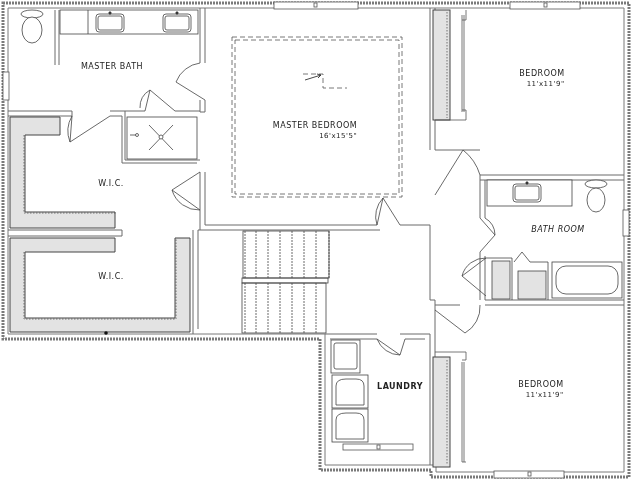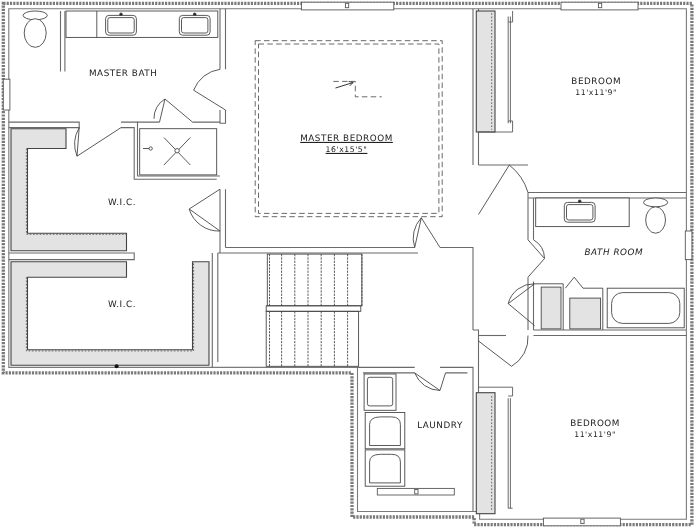--- a/index.html
+++ b/index.html
@@ -1,18 +1,18 @@
 <!DOCTYPE html>
 <html><head>
 <meta charset="utf-8">
 <style>
   html, body { margin:0; padding:0; background:#ffffff; }
   body { width:632px; height:480px; overflow:hidden; position:relative; font-family:"Liberation Sans", sans-serif; }
   #plan { position:absolute; left:0; top:0; width:632px; height:480px; }
-  .lbl { position:absolute; font-family:"DejaVu Sans", sans-serif; font-size:8px; color:#222; letter-spacing:0.5px; text-align:center; line-height:10px; white-space:nowrap; transform:translateX(-50%); }
+  .lbl { position:absolute; font-family:"DejaVu Sans", sans-serif; font-size:8px; color:#222; letter-spacing:0.5px; text-align:right; line-height:10px; white-space:nowrap; transform:translateX(-50%); }
   .dim { font-size:7px; }
 </style>
 </head>
 <body>
 
 <svg id="plan" viewBox="0 0 632 480" xmlns="http://www.w3.org/2000/svg">
   <defs>
     <pattern id="hatch" width="4" height="4" patternUnits="userSpaceOnUse">
       <rect width="4" height="4" fill="#ffffff"></rect>
       <rect x="0" y="0" width="2" height="2" fill="#9a9a9a"></rect>
@@ -164,36 +164,36 @@
     <path d="M486,258 L462,276 L486,296 M462,276 A24,24 0 0 1 486,258"></path>
     <path d="M435,310 L465,333 M465,333 A30,30 0 0 0 480,305"></path>
     <path d="M377,339 L400,355 L405,339 M400,355 A25,25 0 0 1 377,339"></path>
   </g>
   <circle cx="106" cy="333" r="1.8" fill="#111"></circle>
 </svg>
 
 <div class="lbl" style="left:112px; top:62px;">
   <span>MASTER BATH</span>
 </div>
-<div class="lbl" style="left:315px; top:121px;text-decoration:underline;">
+<div class="lbl" style="left:315px; top:121px;">
   <div>MASTER BEDROOM</div>
   <div class="dim">16'x15'5"</div>
 </div>
 <div class="lbl" style="left:542px; top:69px;">
   <div>BEDROOM</div>
   <div class="dim">11'x11'9"</div>
 </div>
 <div class="lbl" style="left:558px; top:225px;font-style:italic;">
   <span>BATH ROOM</span>
 </div>
 <div class="lbl" style="left:111px; top:179px;">
   <span>W.I.C.</span>
 </div>
 <div class="lbl" style="left:111px; top:272px;">
   <span>W.I.C.</span>
 </div>
-<div class="lbl" style="left:400px; top:382px;">
+<div class="lbl" style="left:400px; top:382px;font-weight:bold;">
   <span>LAUNDRY</span>
 </div>
 <div class="lbl" style="left:541px; top:380px;">
   <div>BEDROOM</div>
   <div class="dim">11'x11'9"</div>
 </div>
 
 </body></html>

